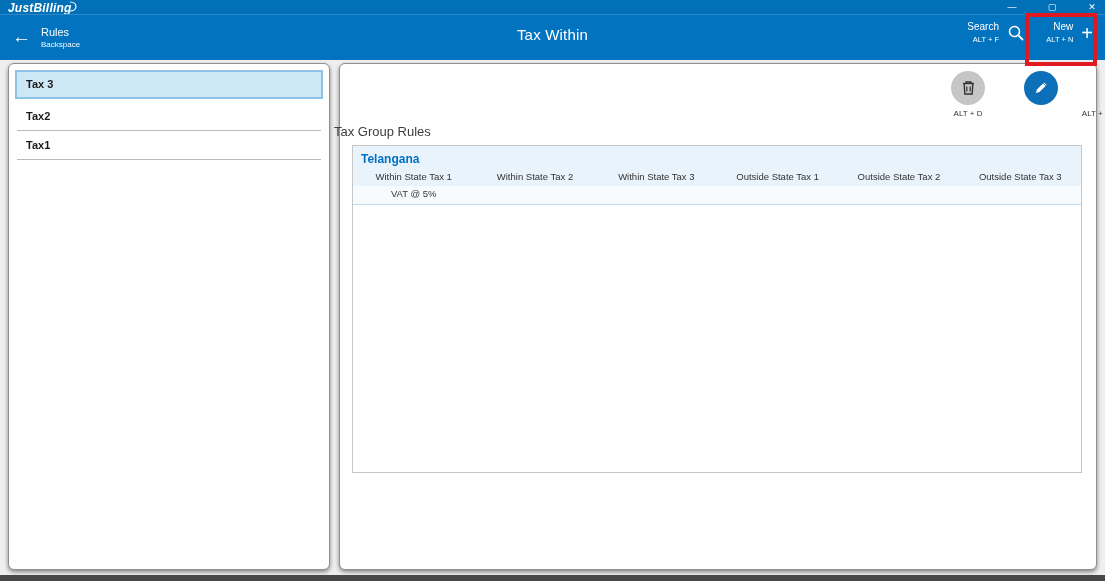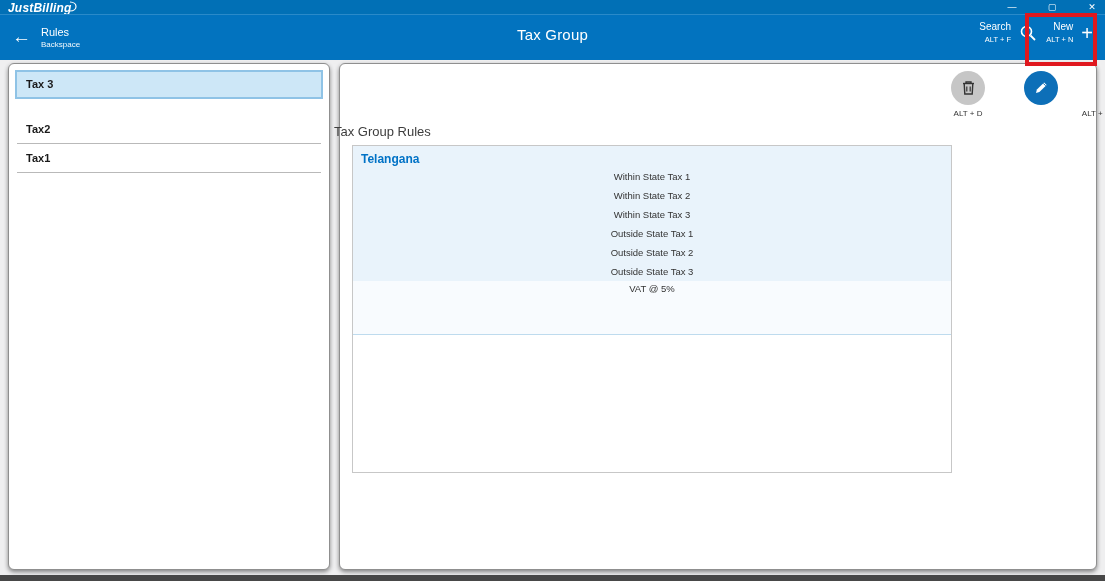--- a/index.html
+++ b/index.html
@@ -30,65 +30,65 @@
   .back-labels .l1 { font-size:11px; }
   .back-labels .l2 { font-size:8px; margin-top:2px; opacity:.95; }
   .page-title {
     position:absolute; left:0; top:11px; width:1105px; text-align:center;
     font-size:15px; letter-spacing:.2px;
   }
   .cmd-group { position:absolute; top:6px; display:flex; align-items:center; }
   .cmd-group .labels { text-align:right; margin-right:8px; }
   .cmd-group .labels .l1 { font-size:10px; }
   .cmd-group .labels .l2 { font-size:7.5px; margin-top:3px;text-align:right; }
-  .cmd-search { right:68px; }
+  .cmd-search { right:80px; }
   .cmd-new { right:12px; }
   .plus-glyph { font-size:20px; font-weight:300; line-height:20px; }
   
   .annotation-rect {
     position:absolute; left:1025px; top:13px; width:72px; height:53px;
     border:4px solid #e0181f; z-index:50; pointer-events:none;
   }
   
   .panel {
     position:absolute; background:#fff; border:1px solid #8f8f8f;
     border-radius:6px; box-shadow:0 2px 4px rgba(0,0,0,.45);
   }
   .left-panel  { left:8px;  top:63px; width:322px; height:507px; padding:6px 6px; }
   .right-panel { left:339px; top:63px; width:758px; height:507px; }
   
   .list-item {
     font-size:11px; font-weight:bold; color:#1a1a1a;
     height:29px; line-height:28px; padding-left:9px; position:relative; cursor:pointer;
   }
   .list-item.selected {
-    background:#cde7f7; border:2px solid #8fc3e6; line-height:25px; margin-bottom:16px;
+    background:#cde7f7; border:2px solid #8fc3e6; line-height:25px; margin-bottom:3px;
   }
   .list-item.plain { border-bottom:1px solid #b9b9b9; margin:0 2px; }
   
   .round-btn {
     position:absolute; width:34px; height:34px; border-radius:50%;
     display:flex; align-items:center; justify-content:center; cursor:pointer;
   }
   .btn-delete { left:951px; top:71px; background:#c6c6c6; }
   .btn-edit   { left:1024px; top:71px; background:#0d6fb8; }
   .btn-shortcut {
     position:absolute; width:60px; text-align:center; font-size:8px; color:#333; top:109px;
   }
   .sc-delete { left:938px; }
   .sc-edit   { left:1066px; }
   
   .section-title { position:absolute; left:334px; top:124px; font-size:13px; color:#3d3d3d; }
   .rules-table {
-    position:absolute; left:352px; top:145px; width:600px; height:328px;
+    position:absolute; left:352px; top:145px; width:730px; height:328px;
     border:1px solid #c7c7c7; background:#fff;
   }
   .table-head { background:#e9f3fb; padding-top:3px; }
   .group-name { font-size:12px; font-weight:bold; color:#0072c6; padding:3px 0 1px 8px; }
-  .col-row, .data-row { display:flex;flex-direction:column; }
+  .col-row, .data-row { display:flex; }
   .col-cell, .data-cell { flex:1 1 0; text-align:center; font-size:9.5px; color:#333; padding:4px 2px; }
   .data-row { background:#f8fbfe; border-bottom:1px solid #bedbee; }
   .data-cell { padding:2px 2px 5px; }
   
   .bottom-strip { position:absolute; left:0; bottom:0; width:1105px; height:6px; background:#474747; }
   svg { display:block; }
 </style>
 </head>
 <body>
 
@@ -108,21 +108,21 @@
 
 <div class="header">
   <div class="back-group">
     <span class="back-arrow">←</span>
     <span class="back-labels">
       <div class="l1">Rules</div>
       <div class="l2">Backspace</div>
     </span>
   </div>
 
-  <div class="page-title">Tax Group</div>
+  <div class="page-title">Tax Within</div>
 
   <div class="cmd-group cmd-search">
     <span class="labels">
       <div class="l1">Search</div>
       <div class="l2">ALT + F</div>
     </span>
     <svg width="18" height="18" viewBox="0 0 18 18">
       <circle cx="7.5" cy="7.5" r="5" stroke="#ffffff" stroke-width="1.6" fill="none"></circle>
       <line x1="11.5" y1="11.5" x2="16" y2="16" stroke="#ffffff" stroke-width="1.8"></line>
     </svg>

